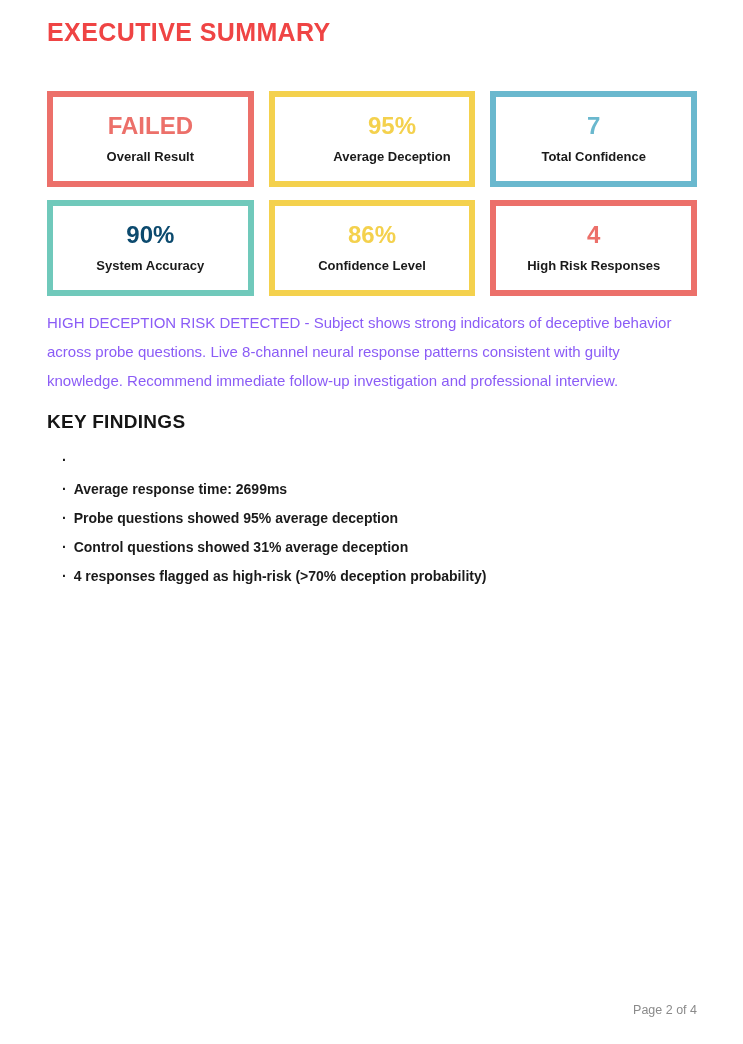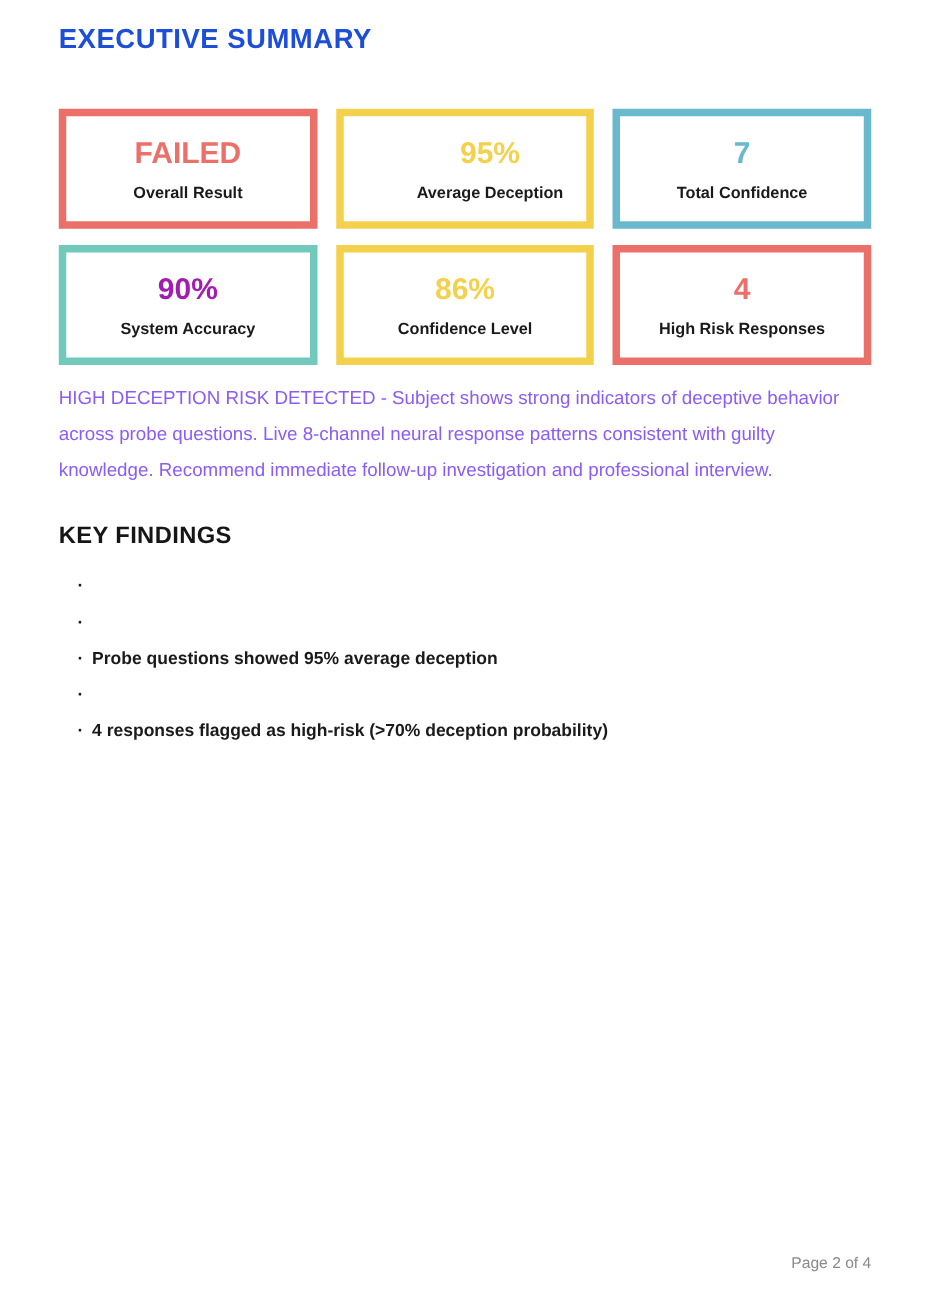--- a/index.html
+++ b/index.html
@@ -13,24 +13,24 @@
     height: 1044px;
     background: #ffffff;
     font-family: "Liberation Sans", sans-serif;
     color: #1c1c1c;
     overflow: hidden;
   }
   .content {
     padding: 19px 46px 0 47px;
   }
   .doc-title {
-    font-size: 22px;
+    font-size: 25px;
     font-weight: bold;
     letter-spacing: 0.4px;
-    color: #1d4ed8;
+    color: #ef4444;
     margin: 0;
     line-height: 1.1;
   }
   .cards-grid {
     margin-top: 44px;
     display: grid;
     grid-template-columns: repeat(3, 1fr);
     column-gap: 15px;
     row-gap: 13px;
   }
@@ -70,21 +70,21 @@
   }
   .assessment-body {
     margin: 12px 0 0 0;
     font-size: 15px;
     font-weight: normal;
     line-height: 29px;
     color: #8b5cf6;
     max-width: 652px;
   }
   .findings-heading {
-    margin-top: 27px;
+    margin-top: 16px;
   }
   .findings-list {
     list-style: none;
     margin: 21px 0 0 0;
     padding: 0 0 0 15px;
   }
   .findings-list li {
     font-size: 14px;
     font-weight: bold;
     color: #1a1a1a;
@@ -123,21 +123,21 @@
       </div>
       <div class="stat-card" style="border-color: rgb(244, 209, 77); padding-left: 40px;">
         <div class="stat-value" style="color: rgb(244, 209, 77);">95%</div>
         <div class="stat-label">Average Deception</div>
       </div>
       <div class="stat-card" style="border-color: rgb(106, 184, 206);">
         <div class="stat-value" style="color: rgb(106, 184, 206);">7</div>
         <div class="stat-label">Total Confidence</div>
       </div>
       <div class="stat-card" style="border-color: rgb(112, 201, 187);">
-        <div class="stat-value" style="color: #a21caf; text-align: center;">90%</div>
+        <div class="stat-value" style="color: #0c4a6e; text-align: center;">90%</div>
         <div class="stat-label">System Accuracy</div>
       </div>
       <div class="stat-card" style="border-color: rgb(244, 209, 77); text-align: center;">
         <div class="stat-value" style="color: rgb(244, 209, 77);">86%</div>
         <div class="stat-label">Confidence Level</div>
       </div>
       <div class="stat-card" style="border-color: rgb(236, 112, 106);">
         <div class="stat-value" style="color: rgb(236, 112, 106);">4</div>
         <div class="stat-label">High Risk Responses</div>
       </div>
@@ -145,27 +145,29 @@
 
     <p class="assessment-body">HIGH DECEPTION RISK DETECTED - Subject shows strong indicators of deceptive behavior across probe questions. Live 8-channel neural response patterns consistent with guilty knowledge. Recommend immediate follow-up investigation and professional interview.</p>
 
     <h2 class="section-heading findings-heading">KEY FINDINGS</h2>
     <ul class="findings-list">
       <li>
           <span class="bullet-dot">·</span>
         </li>
       <li>
           <span class="bullet-dot">·</span>
+          <span>Average response time: 2699ms</span>
         </li>
       <li>
           <span class="bullet-dot">·</span>
           <span>Probe questions showed 95% average deception</span>
         </li>
       <li>
           <span class="bullet-dot">·</span>
+          <span>Control questions showed 31% average deception</span>
         </li>
       <li>
           <span class="bullet-dot">·</span>
           <span>4 responses flagged as high-risk (&gt;70% deception probability)</span>
         </li>
     </ul>
 
   </div>
 
   <div class="page-footer">Page 2 of 4</div>

